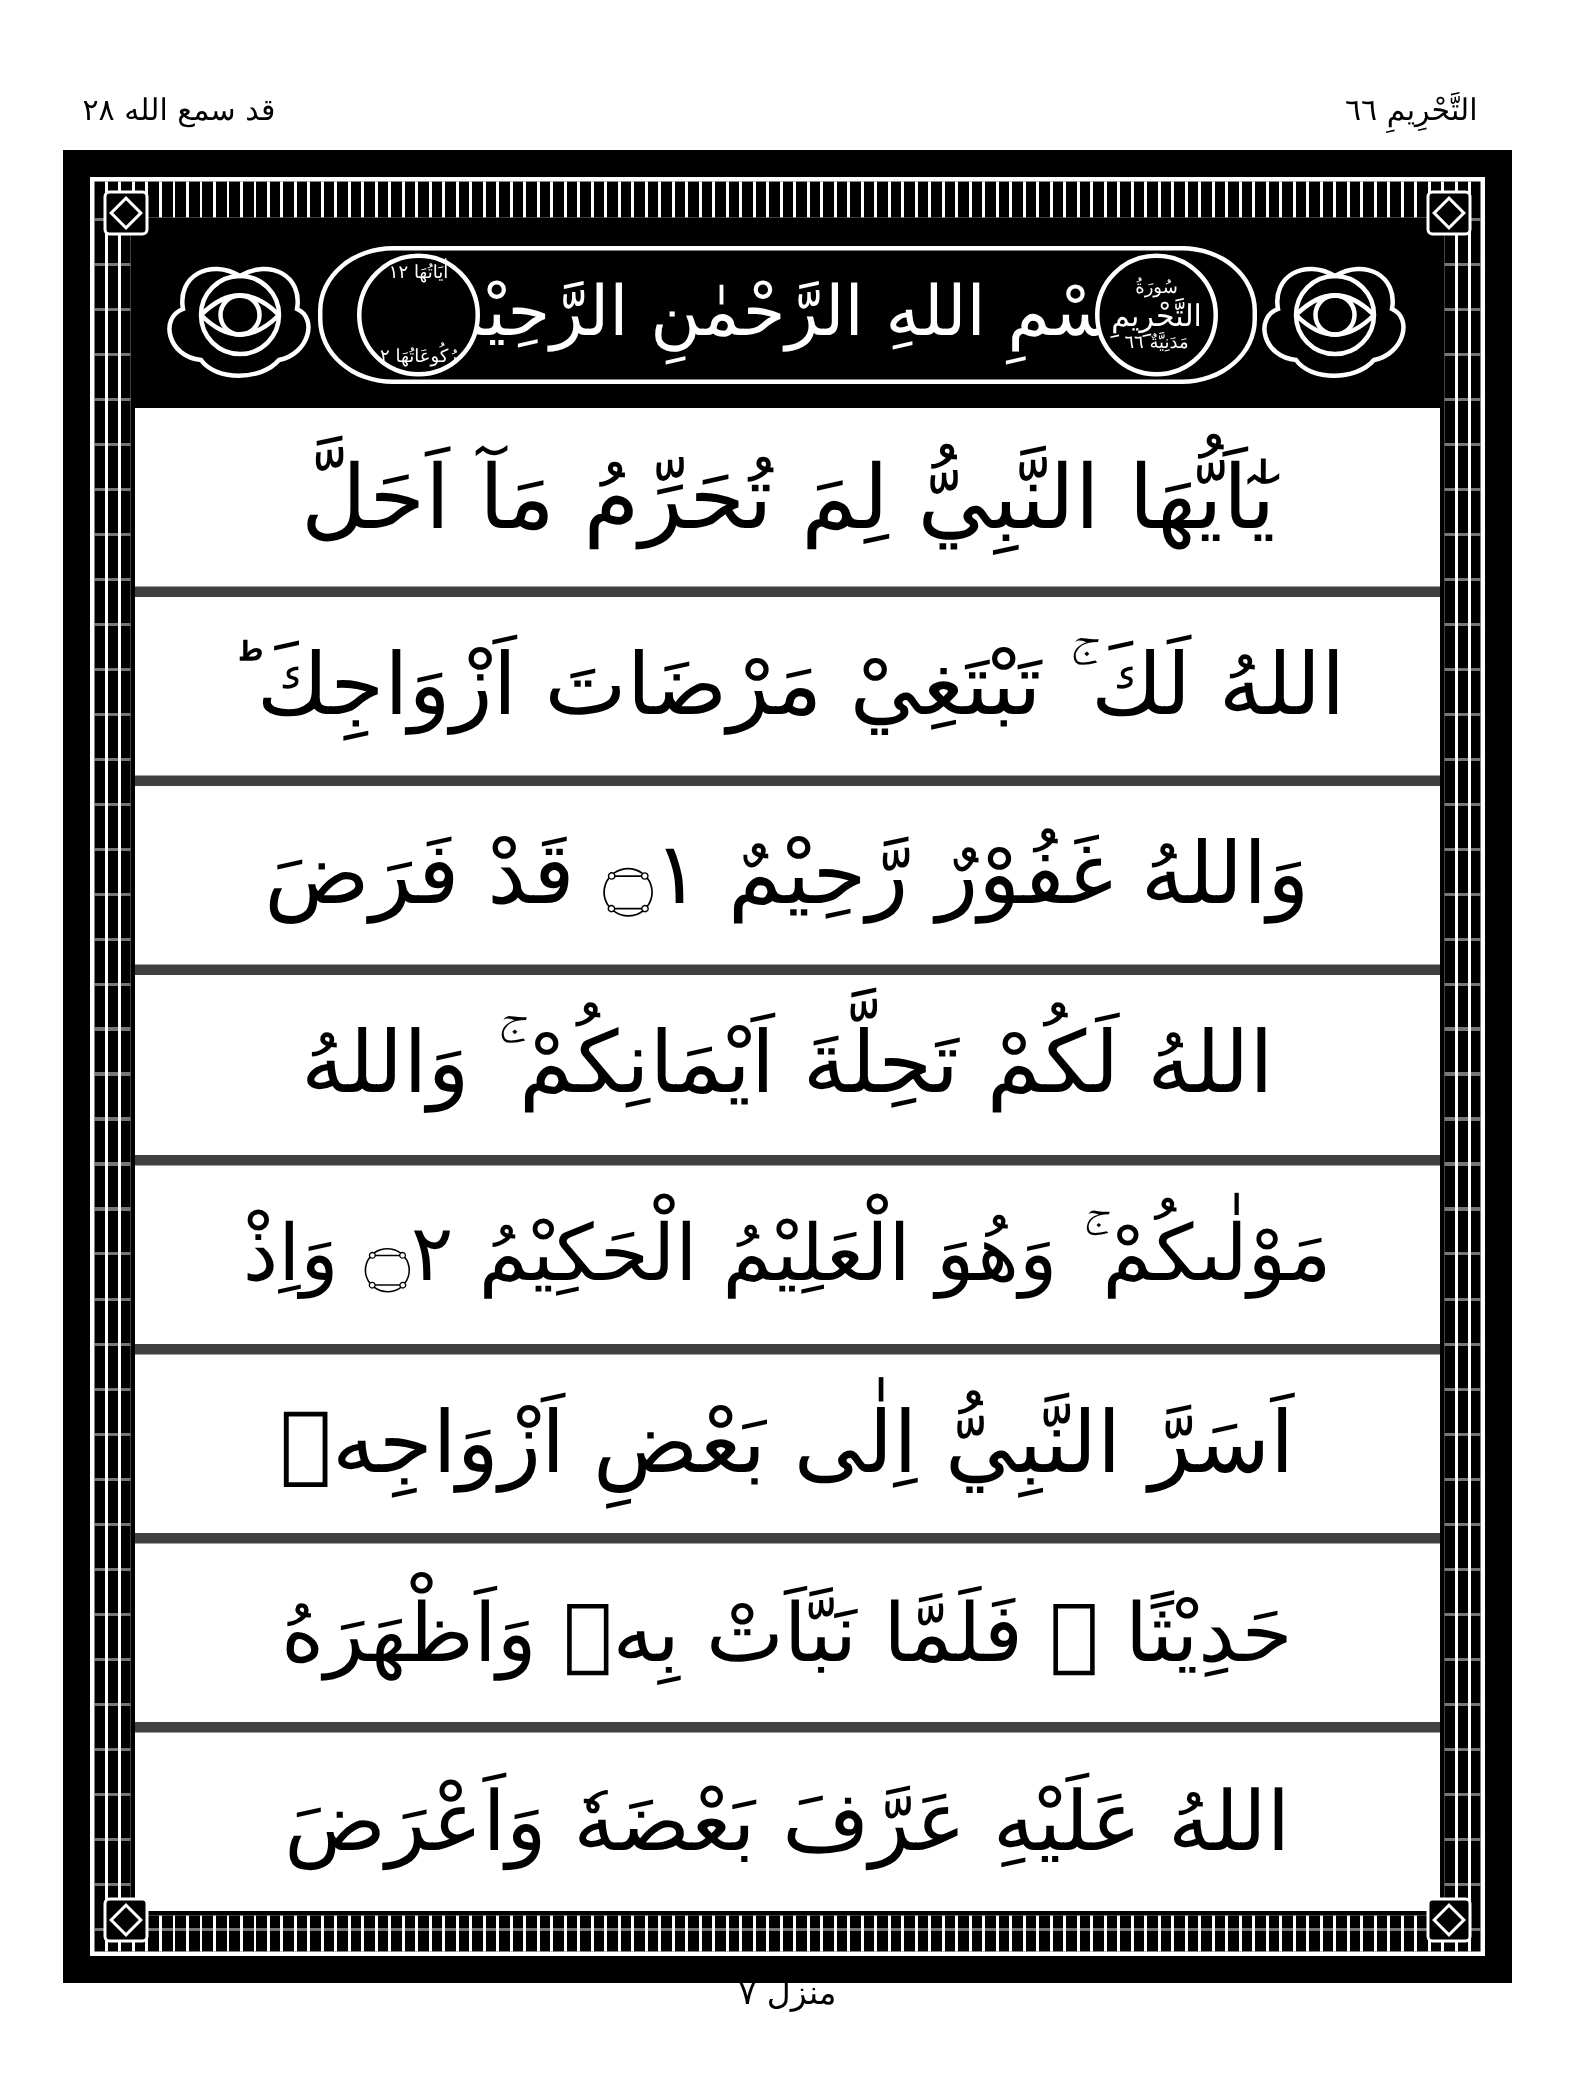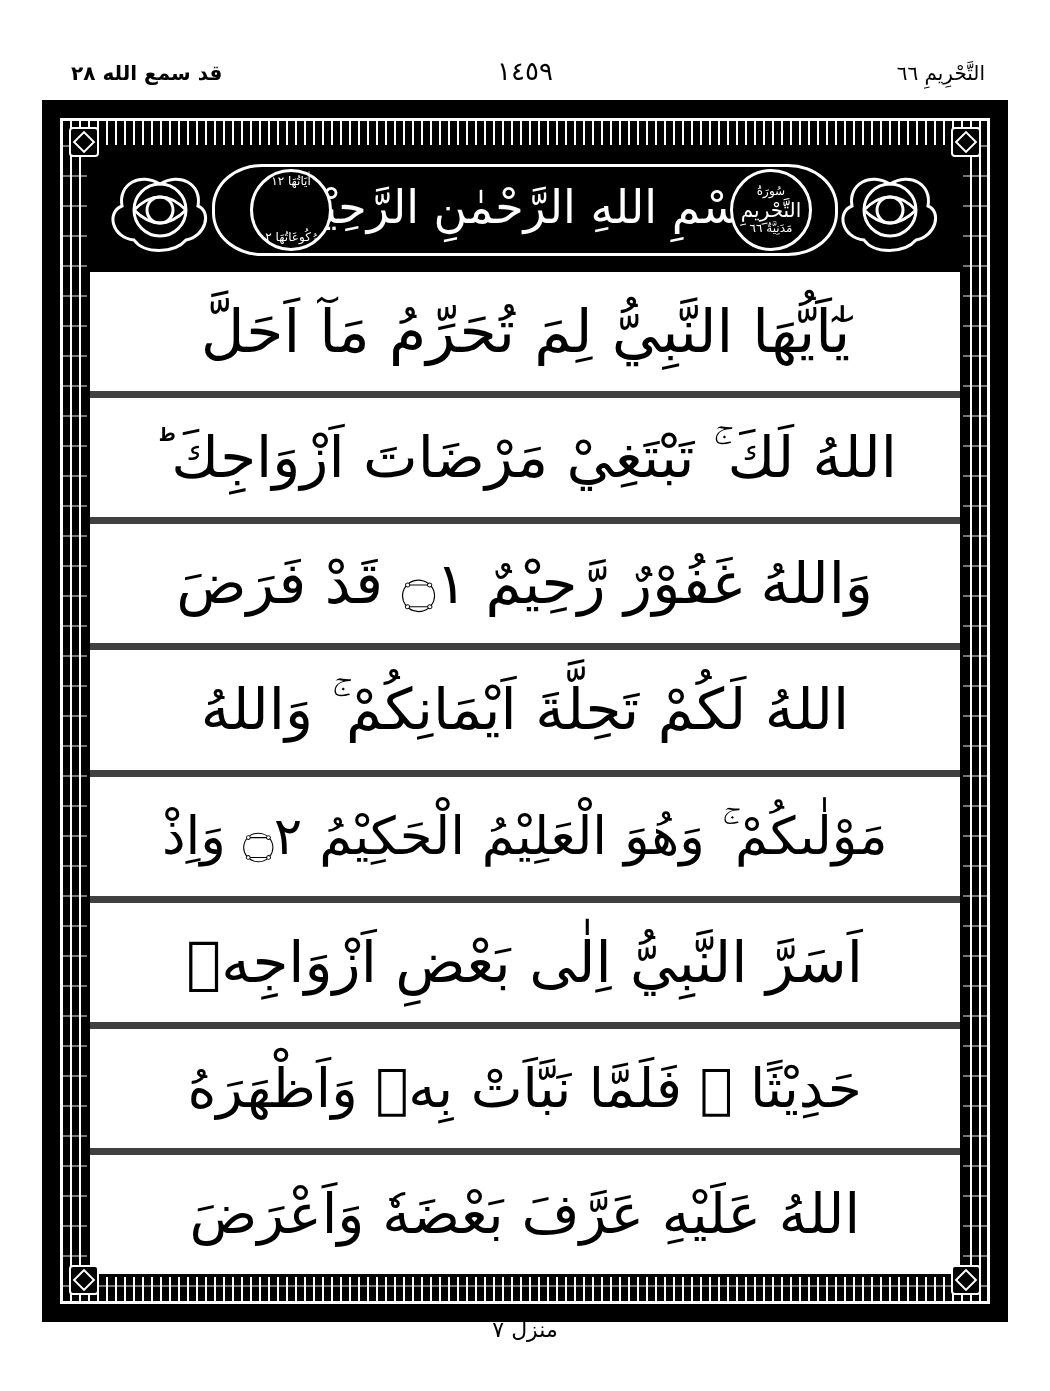--- a/index.html
+++ b/index.html
@@ -35,21 +35,21 @@
   }
   .header .side {
     font-family: "DejaVu Sans", sans-serif;
     font-size: 20px;
     letter-spacing: 0px;
     white-space: nowrap;
     line-height: 1;
     margin-left: 45px;
   }
   .header .side.right { margin-right: 10px; }
-  .header .side.left  { margin-left: 16px; font-weight: bold; }
+  .header .side.left  { margin-left: 0; }
   .header .center {
     font-size: 26px;
     letter-spacing: 1px;
     position: absolute;
     left: 0; right: 0;
     text-align: center;
     top: 4px;
   }
 
   
@@ -169,21 +169,21 @@
     color: #fff;
     display: flex;
     flex-direction: column;
     align-items: center;
     justify-content: center;
     direction: rtl;
     line-height: 1.15;
     z-index: 3;
   }
   .banner .medallion.right { right: 148px; }
-  .banner .medallion.left  { left: 160px; gap: 42px; }
+  .banner .medallion.left  { left: 148px; gap: 42px; }
   .banner .medallion .m-line { font-size: 12px; white-space: nowrap; }
   .banner .medallion .m-line.big { font-size: 20px; }
 
   
   .lines {
     position: absolute;
     top: 124px;
     left: 0; right: 0; bottom: 0;
     display: flex;
     flex-direction: column;
@@ -226,21 +226,20 @@
     direction: rtl;
   }
 </style>
 </head>
 <body>
 
 <div class="page">
 
   <div class="header">
     <div class="side right">التَّحْرِيمِ ٦٦</div>
-    <div class="center">۱٤٥۹</div>
     <div class="side left">قد سمع الله ۲۸</div>
   </div>
 
   <div class="frame-outer">
     <div class="frame-mid">
 
       <div class="rosette tl"></div>
       <div class="rosette tr"></div>
       <div class="rosette bl"></div>
       <div class="rosette br"></div>

